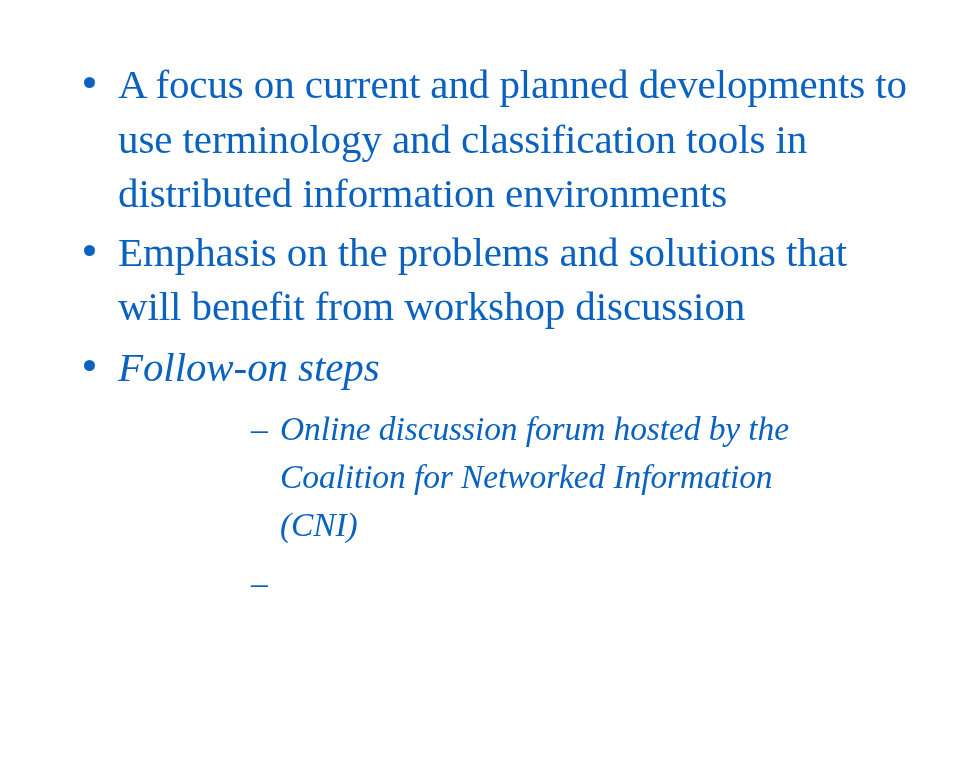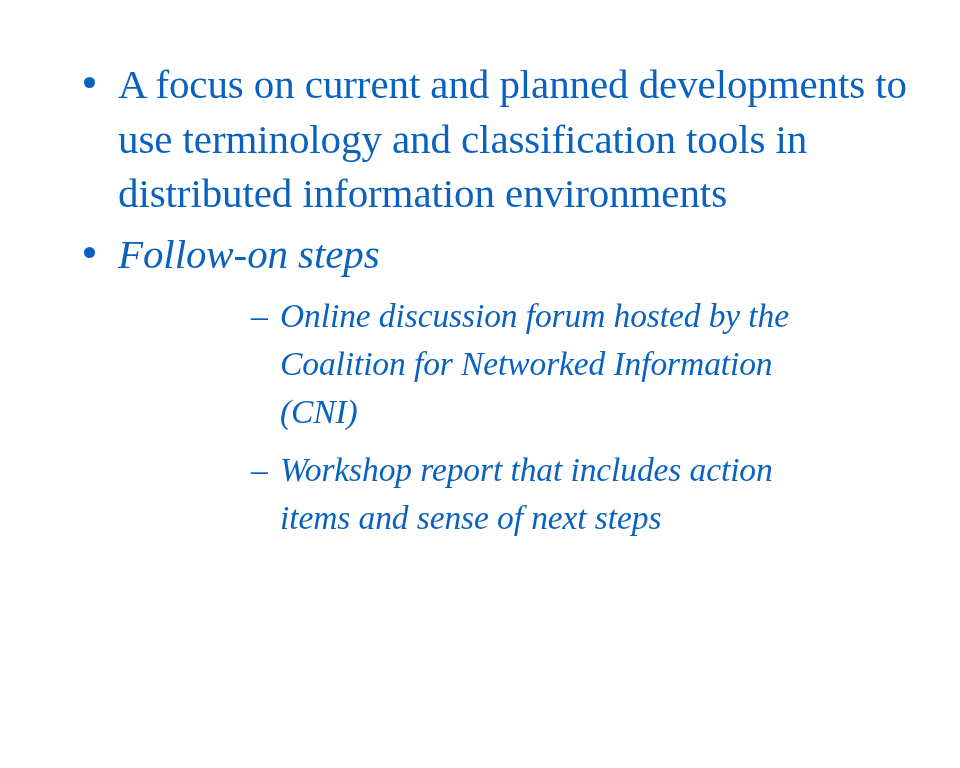--- a/index.html
+++ b/index.html
@@ -105,32 +105,35 @@
 
 <div class="slide">
 
   <ul class="body-list">
 
     <li class="l1 l1-1">
       <span class="bullet-mark"></span>
       <span class="bullet-text">A focus on current and planned developments to use terminology and classification tools in distributed information environments</span>
     </li>
 
+    <li class="l1 l1-2">
+      <span class="bullet-mark"></span>
+      <span class="bullet-text">Emphasis on the problems and solutions that will benefit from workshop discussion</span>
+    </li>
 
     <li class="l1 l1-3">
       <span class="bullet-mark"></span>
       <span class="bullet-text">Follow-on steps</span>
 
       <ul class="sublist">
         <li class="l2 l2-1">
           <span class="subbullet-mark">–</span>
           <span class="subbullet-text">Online discussion forum hosted by the Coalition for Networked Information (CNI)</span>
         </li>
         <li class="l2 l2-2">
           <span class="subbullet-mark">–</span>
-          <span class="subbullet-text">Workshop report that includes action items and sense of next steps</span>
         </li>
       </ul>
     </li>
 
   </ul>
 
 </div>
 
 </body></html>

